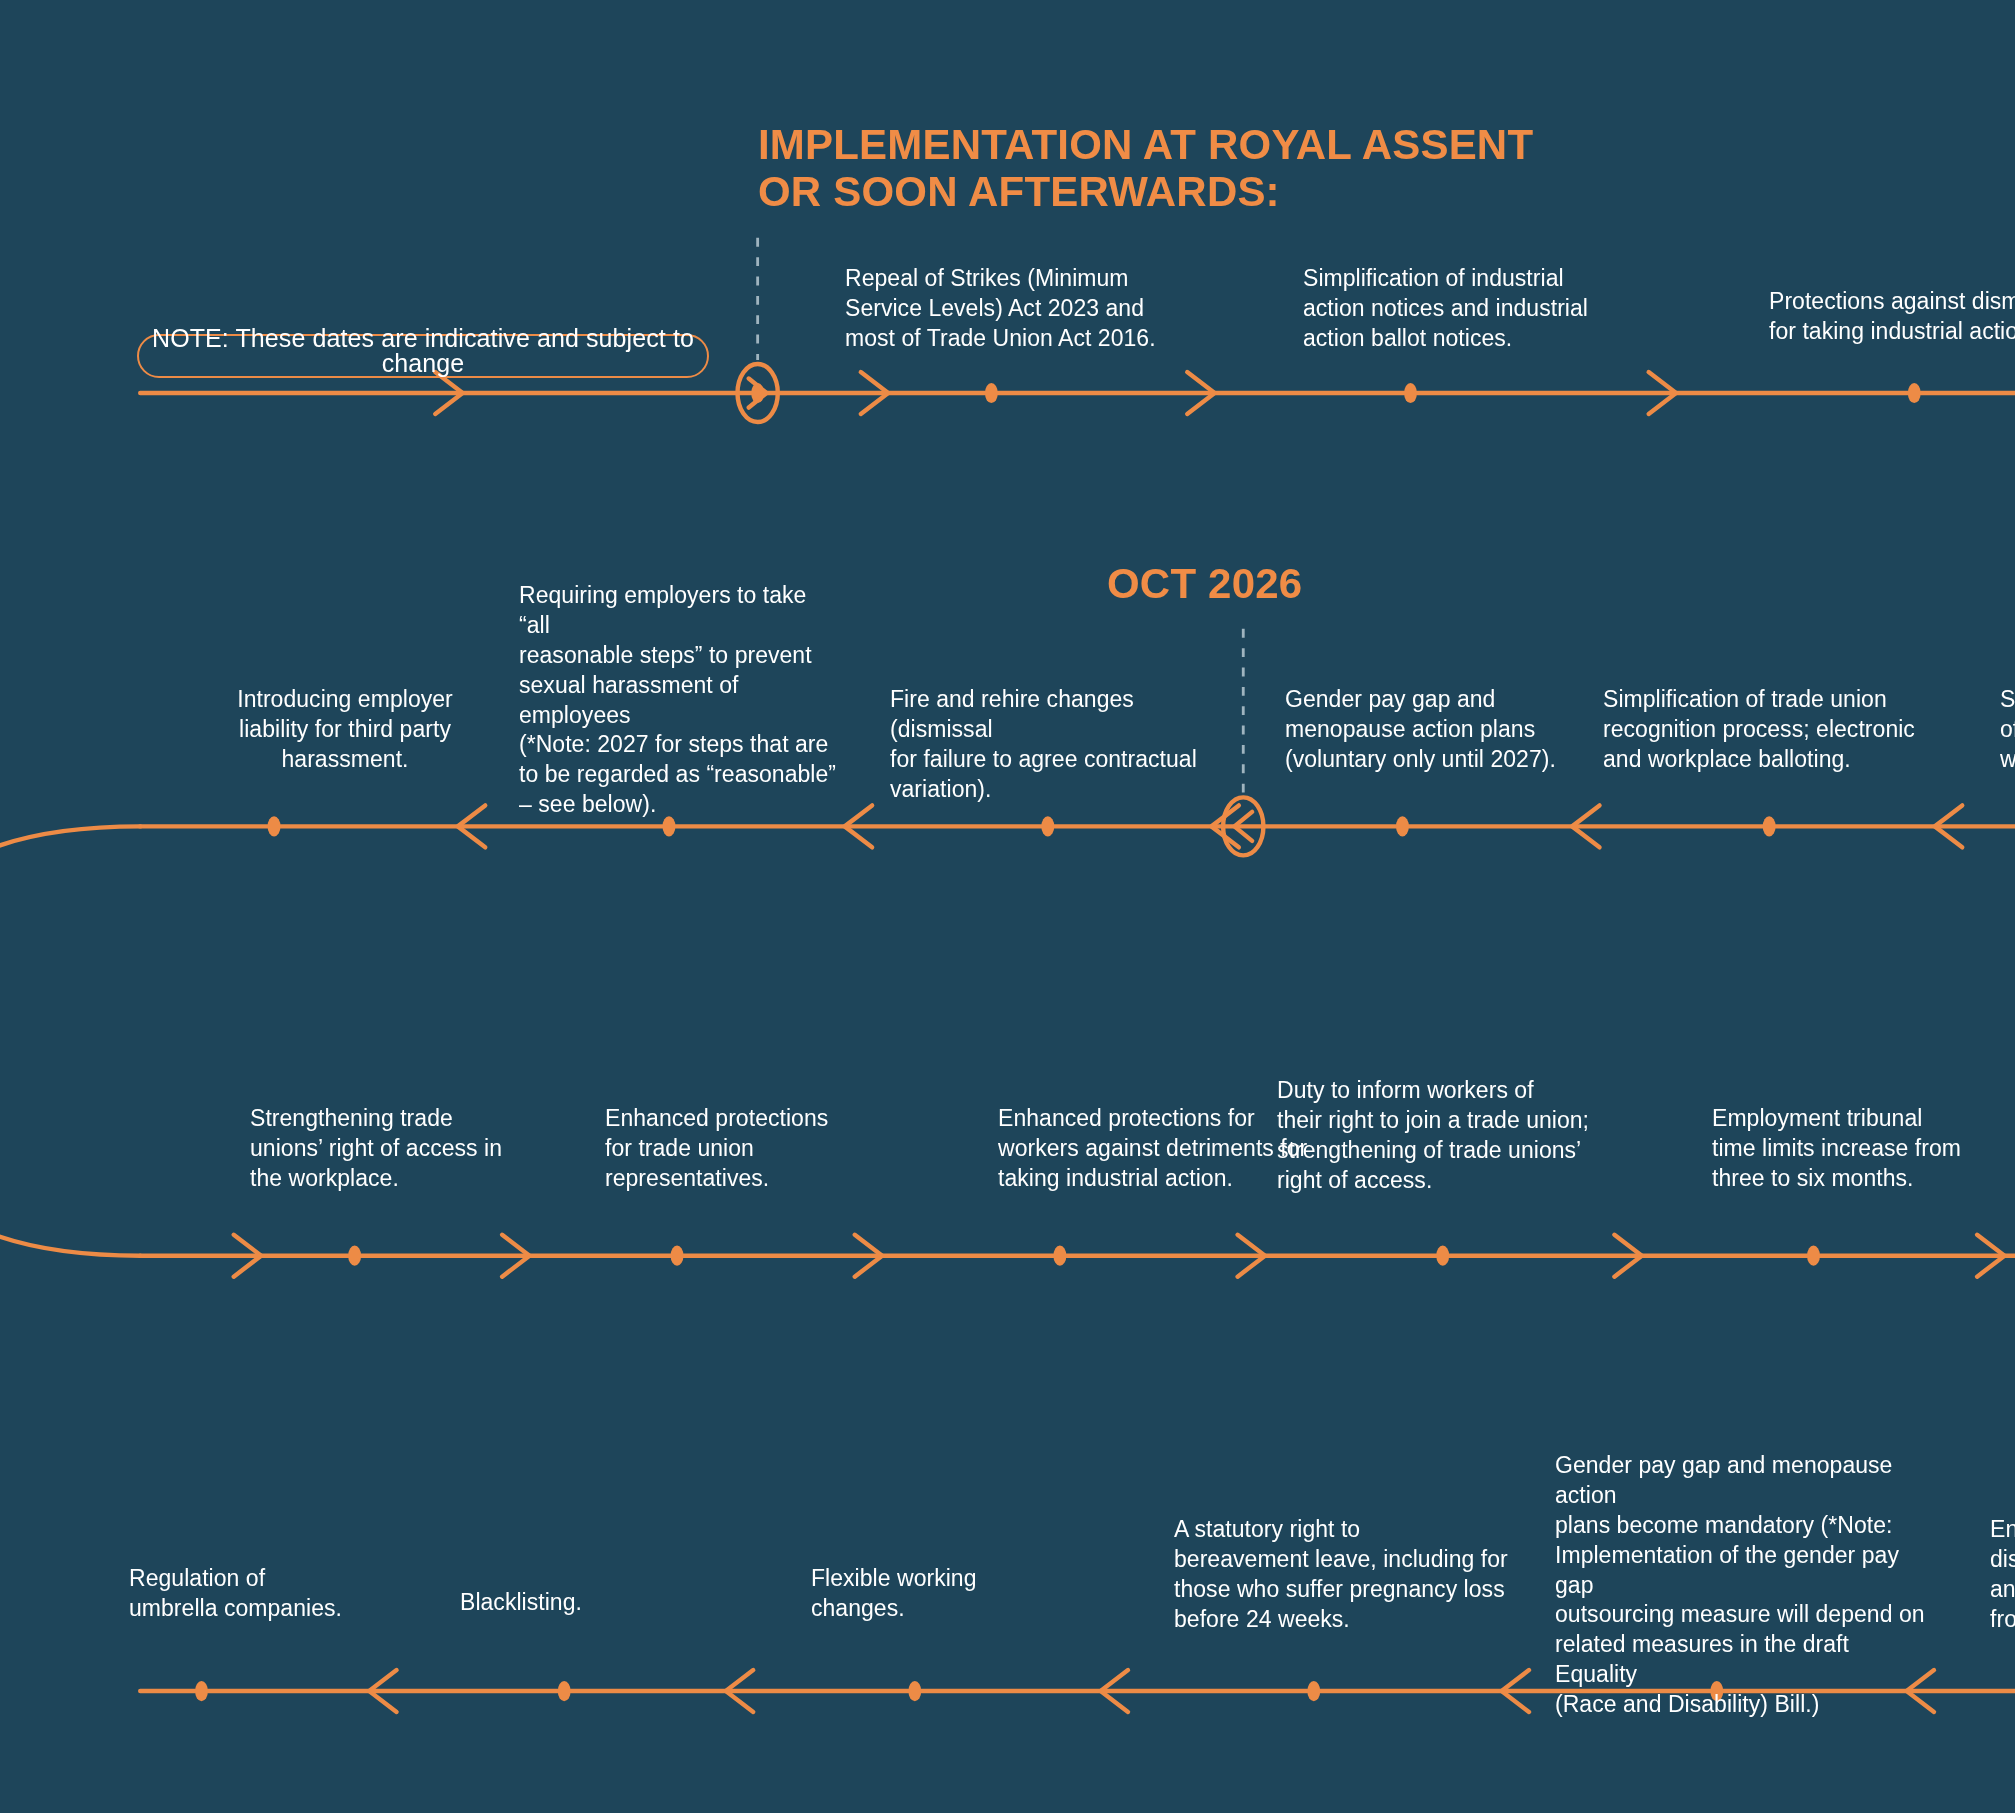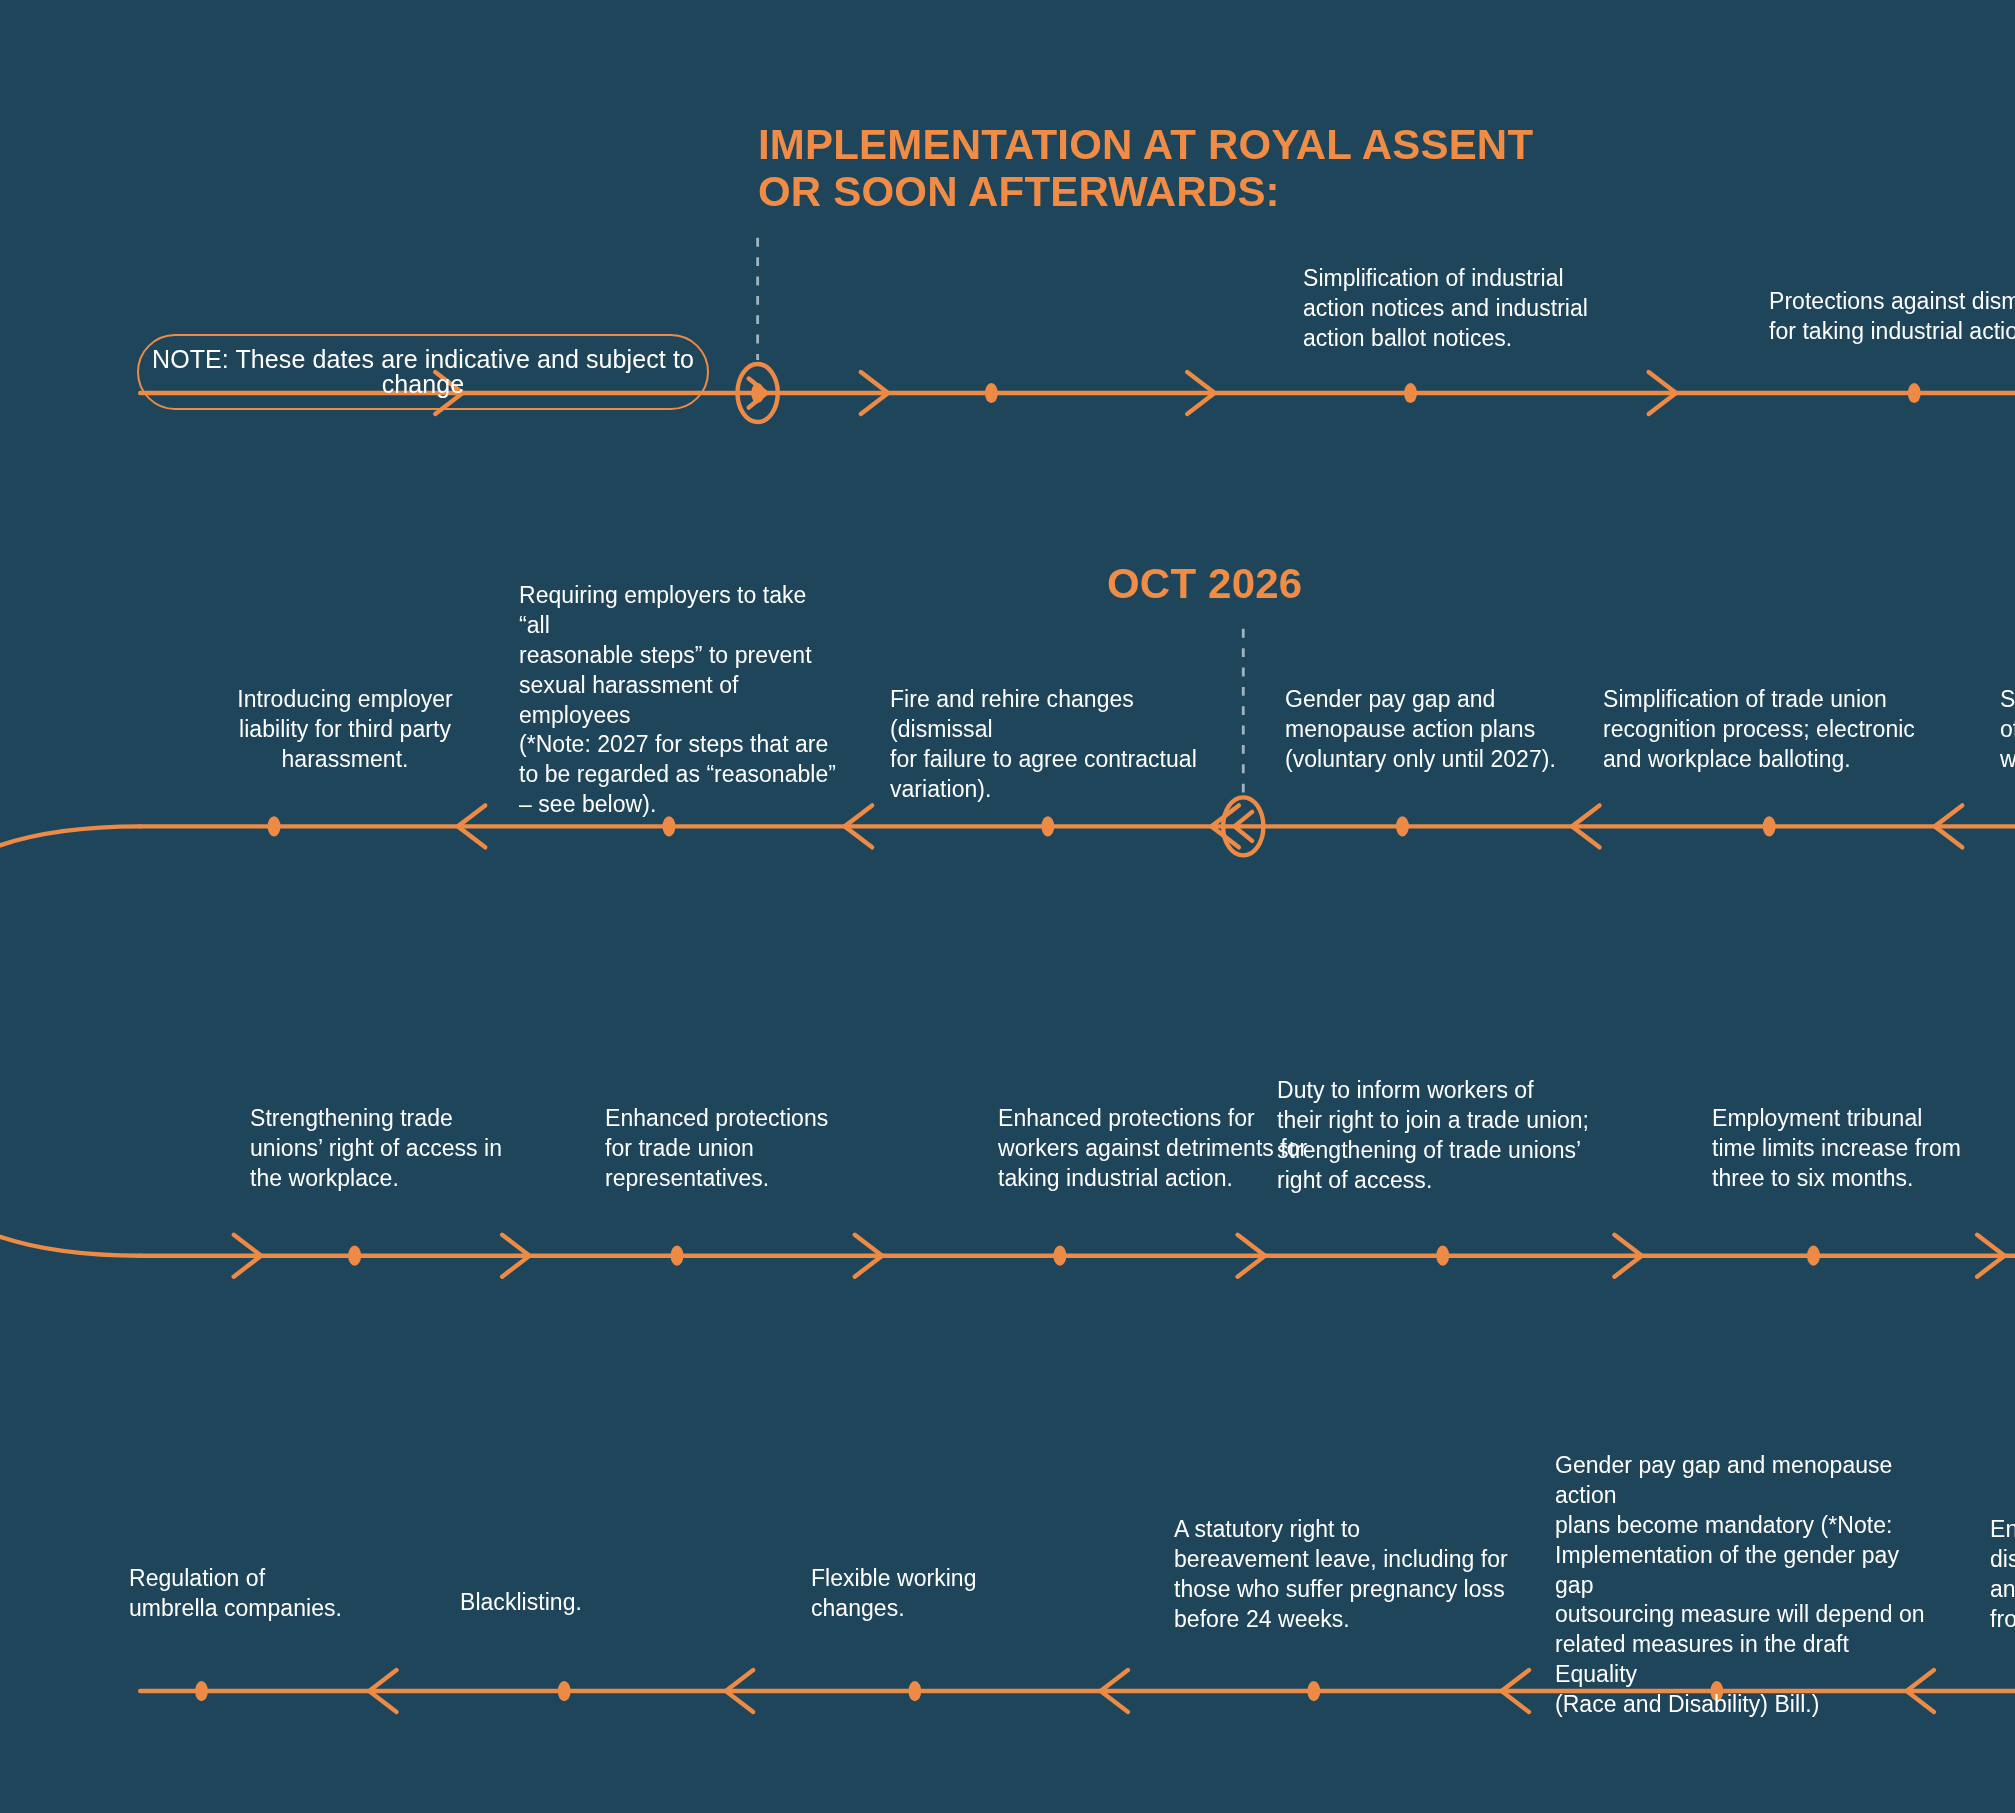--- a/index.html
+++ b/index.html
@@ -140,29 +140,32 @@
         <path d="M 1858 939 L 1902 975 L 1858 1011"></path>
         <ellipse cx="5700" cy="975" rx="50" ry="72"></ellipse>
         <path d="M 5678 939 L 5722 975 L 5678 1011"></path>
         <ellipse cx="3085" cy="2050" rx="50" ry="72"></ellipse>
         <path d="M 3107 2014 L 3063 2050 L 3107 2086"></path>
         <ellipse cx="5845" cy="3115" rx="50" ry="72"></ellipse>
         <path d="M 5823 3079 L 5867 3115 L 5823 3151"></path>
       </g>
   </svg>
 
-  <div class="note-pill" style="left:137px;top:334px;width:572px;height:76px;">
+  <div class="note-pill" style="left:137px;top:334px;width:572px;height:44px;align-items:flex-end;">
     <span>NOTE: These dates are indicative and subject to change</span>
   </div>
 
   <div class="date-label" style="left:758px;top:121px;">IMPLEMENTATION AT ROYAL ASSENT
 OR SOON AFTERWARDS:</div>
 
   <div class="date-label" style="left:1107px;top:560px;">OCT 2026</div>
 
+  <div class="item-text" style="left:845px;top:264px;width:330px;">Repeal of Strikes (Minimum
+Service Levels) Act 2023 and
+most of Trade Union Act 2016.</div>
   <div class="item-text" style="left:1303px;top:264px;width:343px;">Simplification of industrial
 action notices and industrial
 action ballot notices.</div>
   <div class="item-text" style="left:1769px;top:287px;width:355px;">Protections against dismissal
 for taking industrial action.</div>
 
   <div class="item-text" style="left:186px;top:685px;width:318px;text-align:center;">Introducing employer
 liability for third party
 harassment.</div>
   <div class="item-text" style="left:519px;top:581px;width:322px;">Requiring employers to take “all

